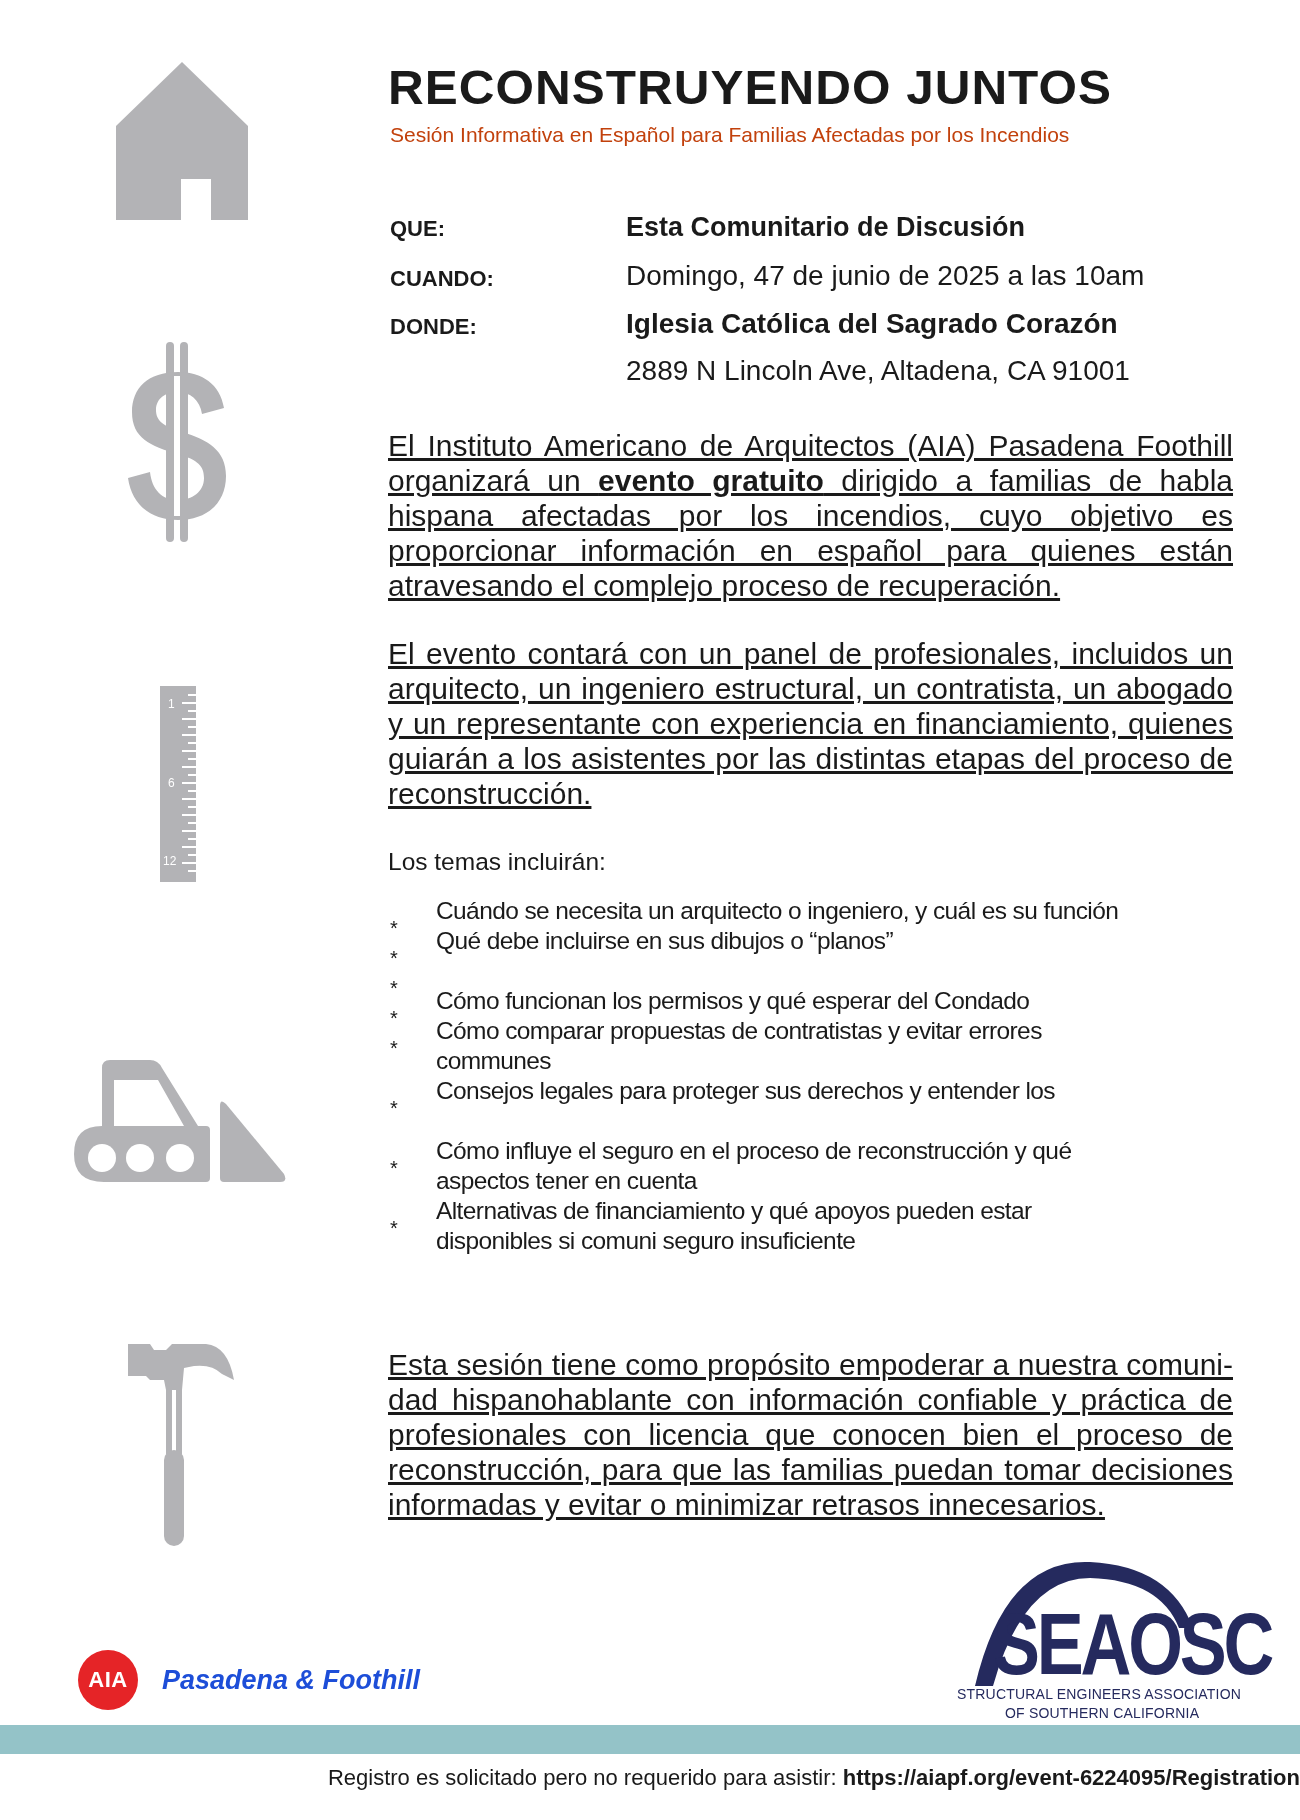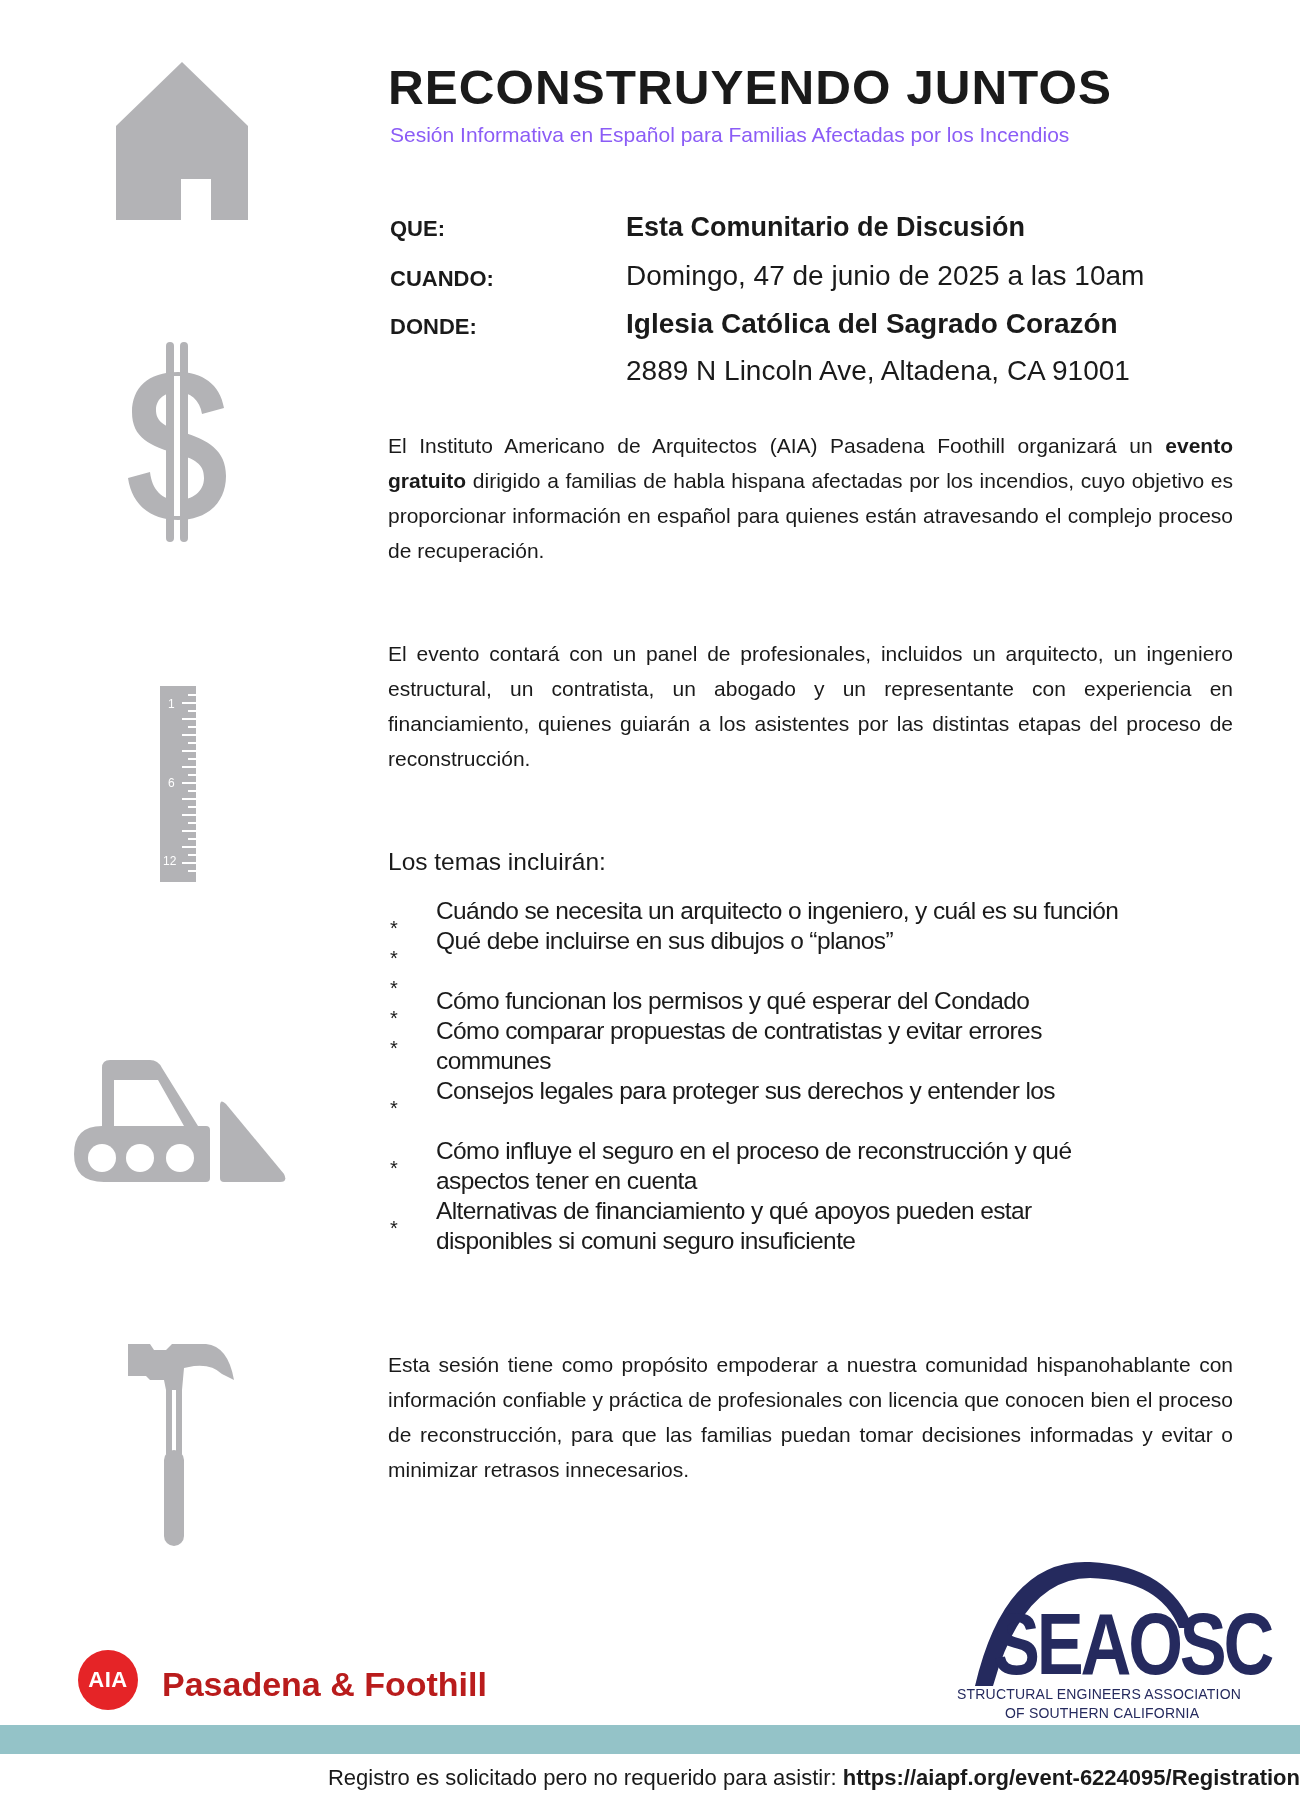--- a/index.html
+++ b/index.html
@@ -9,46 +9,46 @@
   .icon-col svg { position: absolute; display: block; }
   .ico-fill { fill: #b3b3b6; }
 
   #page-title {
     position: absolute; left: 388px; top: 60px; width: 850px;
     font-size: 48px; font-weight: bold; letter-spacing: 1px; color: #1a1a1a;
     white-space: nowrap; transform: scaleX(1.03); transform-origin: left top;
   }
   #page-subtitle {
     position: absolute; left: 390px; top: 123px; width: 850px;
-    font-size: 21px; color: #8b5cf6; white-space: nowrap;
+    font-size: 21px; color: #c2410c; white-space: nowrap;
   }
 
   .info-row { position: absolute; left: 390px; width: 860px; height: 40px; }
   .info-label { position: absolute; left: 0; top: 6px; font-size: 22px; font-weight: bold; }
   .info-value { position: absolute; left: 236px; top: 0; font-size: 28px; white-space: nowrap; }
   .info-value.bold { font-weight: bold; }
 
   .para {
     position: absolute; left: 388px; width: 845px;
-    font-size: 21px; line-height: 35px; text-align: justify; color: #1a1a1a;
+    font-size: 30px; line-height: 35px; text-align: justify; color: #1a1a1a; text-decoration: underline;
   }
   .para b { font-weight: bold; }
 
   #topics-heading { position: absolute; left: 388px; top: 848px; font-size: 24.5px; }
   .topic { position: absolute; left: 388px; width: 860px; height: 35px; }
   .topic-bullet { position: absolute; left: 2px; font-size: 20px; }
   .topic-text { position: absolute; left: 48px; font-size: 24.5px; line-height: 35px; letter-spacing: -0.6px; white-space: nowrap; }
 
   #aia-logo { position: absolute; left: 78px; top: 1650px; height: 60px; }
   #aia-circle {
     position: absolute; left: 0; top: 0; width: 60px; height: 60px; border-radius: 50%;
     background: #e52427; color: #fff; font-weight: bold; font-size: 22px;
     display: flex; align-items: center; justify-content: center; letter-spacing: 0.5px;
   }
-  #aia-text { position: absolute; left: 84px; top: 15px; font-size: 34px; font-weight: bold; white-space: nowrap; color: #b91c1c; }
+  #aia-text { position: absolute; left: 84px; top: 15px; font-size: 27px; font-weight: bold; white-space: nowrap; color: #1d4ed8; font-style: italic; }
 
   #seaosc-logo { position: absolute; left: 955px; top: 1558px; width: 300px; height: 170px; }
   #seaosc-name {
     position: absolute; left: 38px; top: 35px; font-size: 88px; font-weight: bold; color: #252a5e;
     letter-spacing: -4px; transform: scaleX(0.8); transform-origin: left top; white-space: nowrap;
     font-family: "Liberation Sans Narrow", "Liberation Sans", sans-serif;
   }
   #seaosc-line1 { position: absolute; left: 2px; top: 128px; font-size: 14px; color: #252a5e; white-space: nowrap; letter-spacing: 0.2px; }
   #seaosc-line2 { position: absolute; left: 50px; top: 147px; font-size: 14px; color: #252a5e; white-space: nowrap; letter-spacing: 0.2px; }
 

